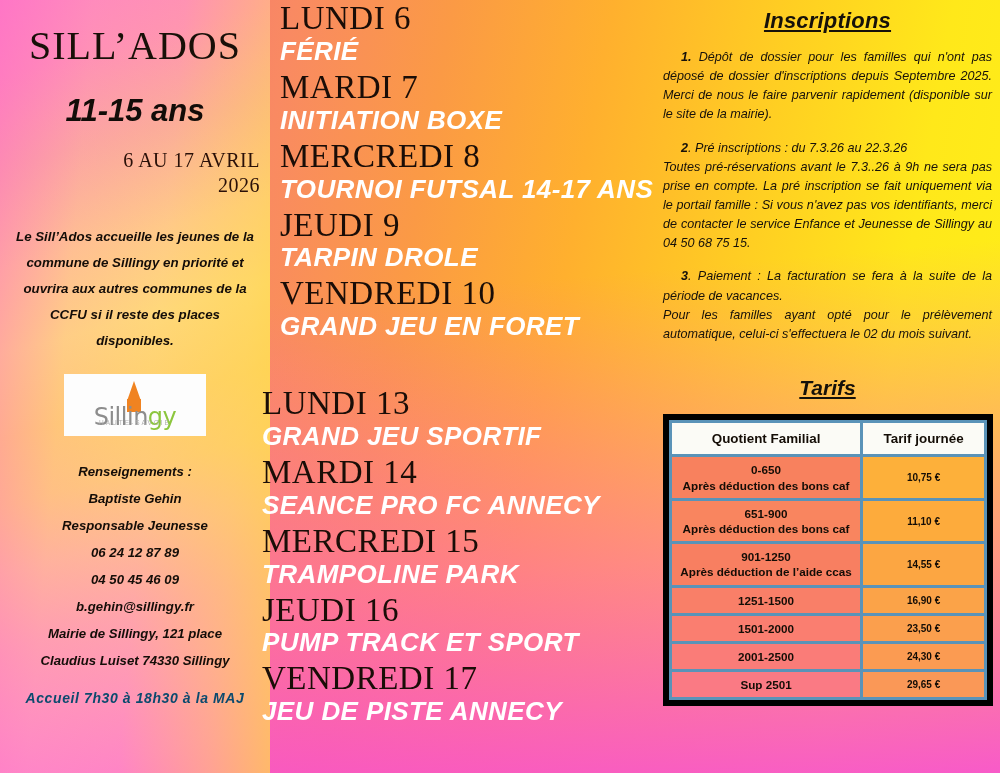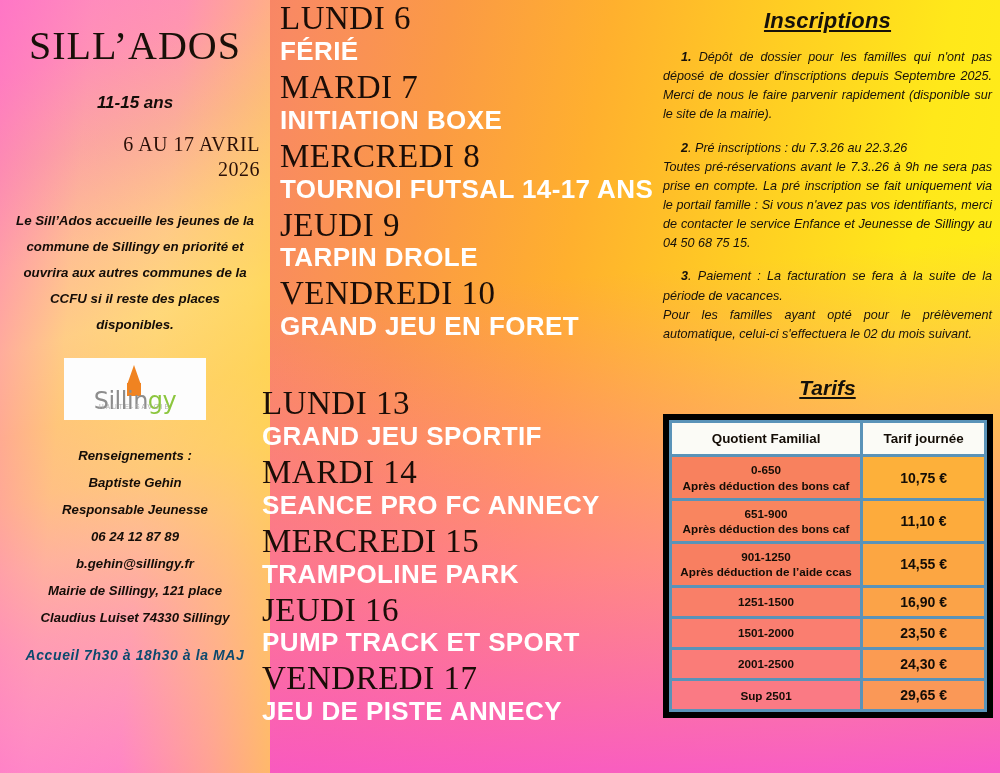--- a/index.html
+++ b/index.html
@@ -70,21 +70,21 @@
   }
   .title-main {
     font-family:"Liberation Serif", serif;
     font-size:40px;
     letter-spacing:1px;
     margin-top:22px;
     color:#181008;
     white-space:nowrap;
   }
   .title-age {
-    font-size:17px;
+    font-size:31px;
     font-weight:bold;
     font-style:italic;
     margin-top:24px;
     color:#120c08;
   }
   .title-dates {
     font-family:"Liberation Serif", serif;
     font-size:20px;
     line-height:1.25;
     margin-top:19px;
@@ -163,20 +163,21 @@
     font-family:"Liberation Serif", serif;
     font-size:33px;
     color:#1a0d07;
     line-height:1.12;
     letter-spacing:0.5px;
     white-space:nowrap;
   }
   .prog-act {
     font-size:26px;
     font-weight:bold;
+    font-style:italic;
     color:#ffffff;
     line-height:1.15;
     letter-spacing:0.4px;
     white-space:nowrap;
   }
   .program.left-al { text-align:left; padding-left:8px; }
 
   .program-2 {
     position:absolute; left:262px; top:385px; width:410px;
     text-align:left; padding-right:22px;
@@ -228,21 +229,21 @@
   .tarif-table th, .tarif-table td {
     font-size:11.7px;
     font-weight:bold;
     text-align:center;
     color:#140d06;
     padding:5px 4px;
     line-height:1.3;
   }
   .tarif-table th { background:#fbfbf6; font-size:13.4px; padding:7px 4px; }
   .tarif-table td.qf { background:#f98a60; }
-  .tarif-table td.pr { background:#fcab3e; font-size:14px; }
+  .tarif-table td.pr { background:#fcab3e; font-size:10px; }
   .tarif-table tr:nth-child(2) td.qf { background:#f8815e; }
   .tarif-table tr:nth-child(3) td.qf { background:#f9855f; }
   .tarif-table tr:nth-child(4) td.qf { background:#f87f61; }
   .tarif-table tr:nth-child(5) td.qf { background:#f97f68; }
   .tarif-table tr:nth-child(6) td.qf { background:#fa7e70; }
   .tarif-table tr:nth-child(7) td.qf { background:#fa7c78; }
   .tarif-table tr:nth-child(8) td.qf { background:#fa7a84; }
   .tarif-table tr:nth-child(2) td.pr { background:#fdb03a; }
   .tarif-table tr:nth-child(3) td.pr { background:#fdab3c; }
   .tarif-table tr:nth-child(4) td.pr { background:#fca642; }
@@ -277,20 +278,21 @@
         <div class="logo-word"><span>Sillin</span><span class="g">g</span><span class="g">y</span></div>
         <div class="logo-sub">HAUTE-SAVOIE</div>
       </div>
     </div>
 
     <div class="contact">
       <div>Renseignements :</div>
       <div>Baptiste Gehin</div>
       <div>Responsable Jeunesse</div>
       <div>06 24 12 87 89</div>
+      <div>04 50 45 46 09</div>
       <div>b.gehin@sillingy.fr</div>
       <div>Mairie de Sillingy, 121 place</div>
       <div>Claudius Luiset 74330 Sillingy</div>
     </div>
 
     <div class="accueil">Accueil 7h30 à 18h30 à la MAJ</div>
   </div>
 
   <div class="program left-al">
     <div class="prog-block">

